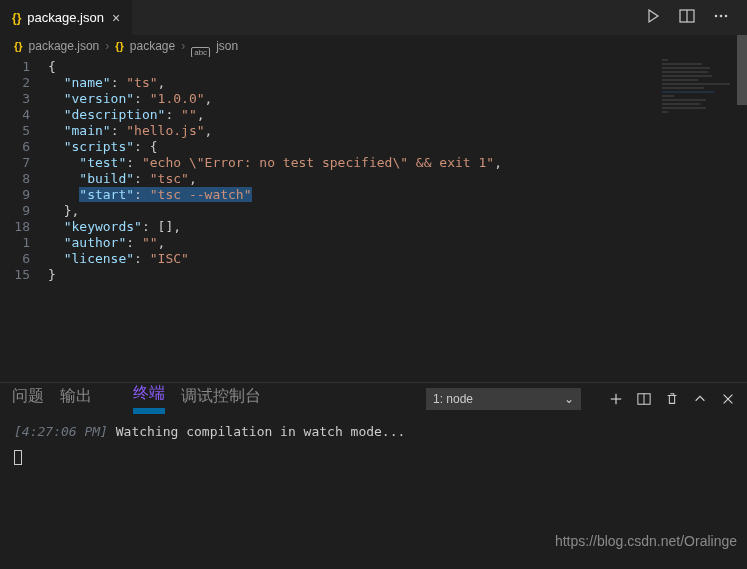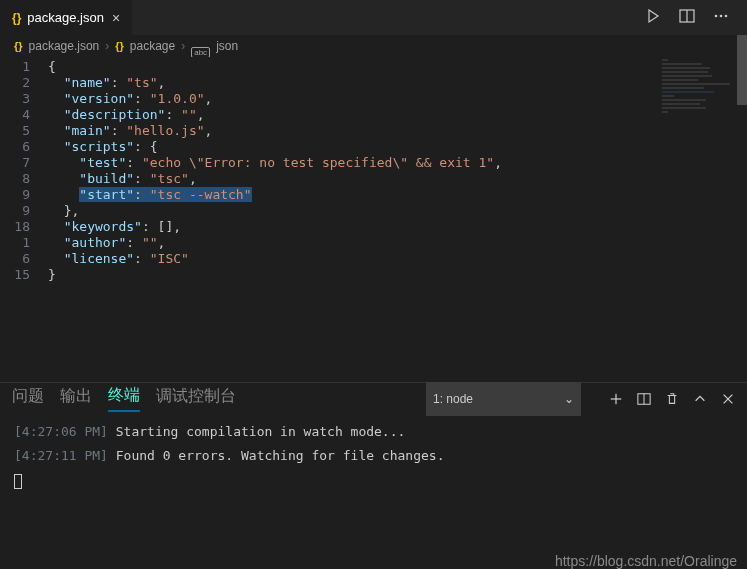--- a/index.html
+++ b/index.html
@@ -104,59 +104,59 @@
 .panel-bar {
   height: 32px;
   border-top: 1px solid #333;
   display: flex;
   align-items: center;
   padding: 0 12px;
   background: #1e1e1e;
   gap: 16px;
 }
 .panel-tab { color: #888; font-size: 16px; cursor: pointer; padding-bottom: 4px; }
-.panel-tab.active { color: #5eead4; border-bottom: 2px solid #0369a1; }
+.panel-tab.active { color: #8b5cf6; border-bottom: 6px solid #0369a1; margin-left: 25px; }
 .panel-spacer { flex: 1; }
 .term-select {
   background: #3c3c3c;
   color: #ccc;
   border: 1px solid #3c3c3c;
   font-size: 12px;
-  height: 34px;
+  height: 22px;
   width: 155px;
   padding: 0 6px;
   display: flex;
   align-items: center;
   justify-content: space-between;
   cursor: pointer;
 }
 .panel-actions { display: flex; gap: 14px; margin-left: 12px; color: #ccc; align-items: center; }
 .panel-actions .act { cursor: pointer; display: flex; align-items: center; }
 .panel-actions svg { width: 14px; height: 14px; }
 .terminal {
   padding: 8px 14px;
   font-family: Consolas, monospace;
   font-size: 13px;
   line-height: 20px;
   color: #cccccc;
   background: #1e1e1e;
   height: 135px;
 }
-.term-time { color: #6e7681; }
+.term-time { color: #6e7681; font-style: italic; }
 .term-line { margin-bottom: 4px; }
 .cursor-block {
   display: inline-block;
   width: 8px; height: 15px;
   border: 1px solid #cccccc;
   margin-top: 4px;
 }
 .watermark {
   position: absolute;
   right: 10px;
-  bottom: 0;
+  bottom: 20px;
   color: #8a8a8a;
   font-size: 14px;
 }
 .vscroll {
   position: absolute;
   right: 0; top: 35px;
   width: 10px; height: 70px;
   background: #4d4d4d;
 }
 </style>
@@ -276,18 +276,17 @@
     <span class="act">
       <svg viewBox="0 0 16 16">
           <line x1="3" y1="3" x2="13" y2="13" stroke="#ccc" stroke-width="1.4"></line>
           <line x1="13" y1="3" x2="3" y2="13" stroke="#ccc" stroke-width="1.4"></line>
         </svg>
     </span>
   </div>
 </div>
 
 <div class="terminal" id="terminal">
-<div class="term-line"><span class="term-time">[4:27:06 PM]</span><span> Starting compilation in watch mode...</span></div>
-    <div class="term-line"><span class="term-time">[4:27:11 PM]</span><span> Found 0 errors. Watching for file changes.</span></div>
+<div class="term-line"><span class="term-time">[4:27:06 PM]</span><span> Watching compilation in watch mode...</span></div>
     <div><span class="cursor-block"></span></div>
   </div>
 
 <div class="watermark">https://blog.csdn.net/Oralinge</div>
 
 </body></html>

